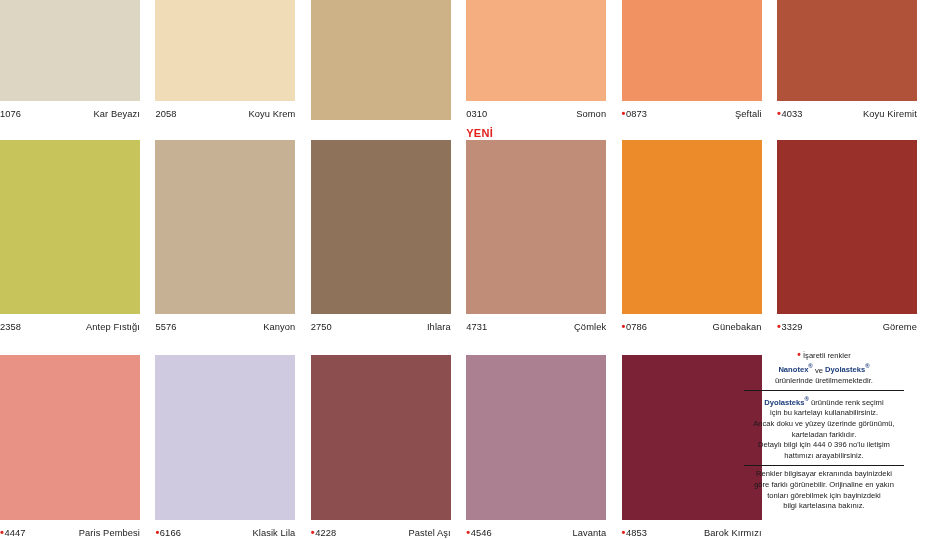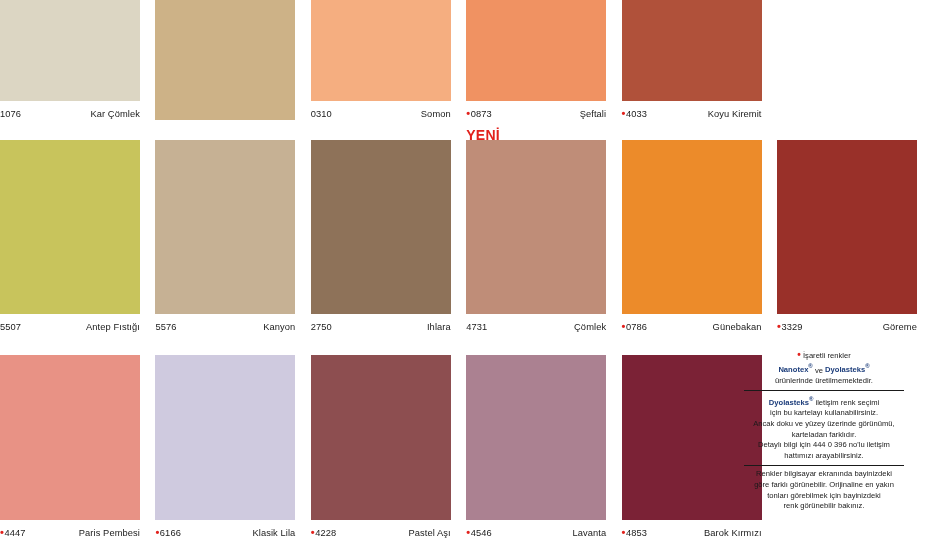--- a/index.html
+++ b/index.html
@@ -68,21 +68,21 @@
     line-height: 9px;
     font-weight: 700;
     margin-right: 0.5px;
   }
   .cell-name { text-align: right; }
 
   .new-badge {
     position: absolute;
     top: -13px;
     left: 0;
-    font-size: 14px;
+    font-size: 11px;
     font-weight: 700;
     letter-spacing: 0.3px;
     color: #e2211c;
   }
 
   
   .info-panel {
     position: absolute;
     left: 744px;
     top: 348px;
@@ -113,21 +113,31 @@
 <div class="sheet">
 
   <div class="grid-row row-1">
     <div class="cell">
 
       <div class="swatch" style="background:#dcd6c3"></div>
       <div class="cell-label">
         <span class="cell-code">
             <span>1076</span>
           </span>
-        <span class="cell-name">Kar Çömlek</span>
+        <span class="cell-name">Kar Beyazı</span>
+      </div>
+    </div>
+    <div class="cell">
+
+      <div class="swatch" style="background:#f0dcb6"></div>
+      <div class="cell-label">
+        <span class="cell-code">
+            <span>2058</span>
+          </span>
+        <span class="cell-name">Koyu Krem</span>
       </div>
     </div>
     <div class="cell">
 
       <div class="swatch" style="background:#cdb287"></div>
     </div>
     <div class="cell">
 
       <div class="swatch" style="background:#f5ae80"></div>
       <div class="cell-label">
@@ -160,21 +170,21 @@
       </div>
     </div>
   </div>
 
   <div class="grid-row row-2">
     <div class="cell">
 
       <div class="swatch" style="background:#c8c45c"></div>
       <div class="cell-label">
         <span class="cell-code">
-            <span>5507</span>
+            <span>2358</span>
           </span>
         <span class="cell-name">Antep Fıstığı</span>
       </div>
     </div>
     <div class="cell">
 
       <div class="swatch" style="background:#c6b194"></div>
       <div class="cell-label">
         <span class="cell-code">
             <span>5576</span>
@@ -281,30 +291,30 @@
 
   <div class="info-panel">
 
     <div class="info-block">
       <p><span class="dot-star">•</span> <span>İşaretli renkler</span></p>
       <p><span class="b-blue"><span>Nanotex</span><span class="reg">®</span></span> <span>ve</span> <span class="b-blue"><span>Dyolasteks</span><span class="reg">®</span></span></p>
       <p>ürünlerinde üretilmemektedir.</p>
     </div>
 
     <div class="info-block">
-      <p><span class="b-blue"><span>Dyolasteks</span><span class="reg">®</span></span> <span>iletişim renk seçimi</span></p>
+      <p><span class="b-blue"><span>Dyolasteks</span><span class="reg">®</span></span> <span>ürününde renk seçimi</span></p>
       <p>için bu kartelayı kullanabilirsiniz.</p>
       <p>Ancak doku ve yüzey üzerinde görünümü,</p>
       <p>karteladan farklıdır.</p>
       <p>Detaylı bilgi için 444 0 396 no'lu iletişim</p>
       <p>hattımızı arayabilirsiniz.</p>
     </div>
 
     <div class="info-block">
       <p>Renkler bilgisayar ekranında bayinizdeki</p>
       <p>göre farklı görünebilir. Orijinaline en yakın</p>
       <p>tonları görebilmek için bayinizdeki</p>
-      <p>renk görünebilir bakınız.</p>
+      <p>bilgi kartelasına bakınız.</p>
     </div>
 
   </div>
 
 </div>
 
 </body></html>

